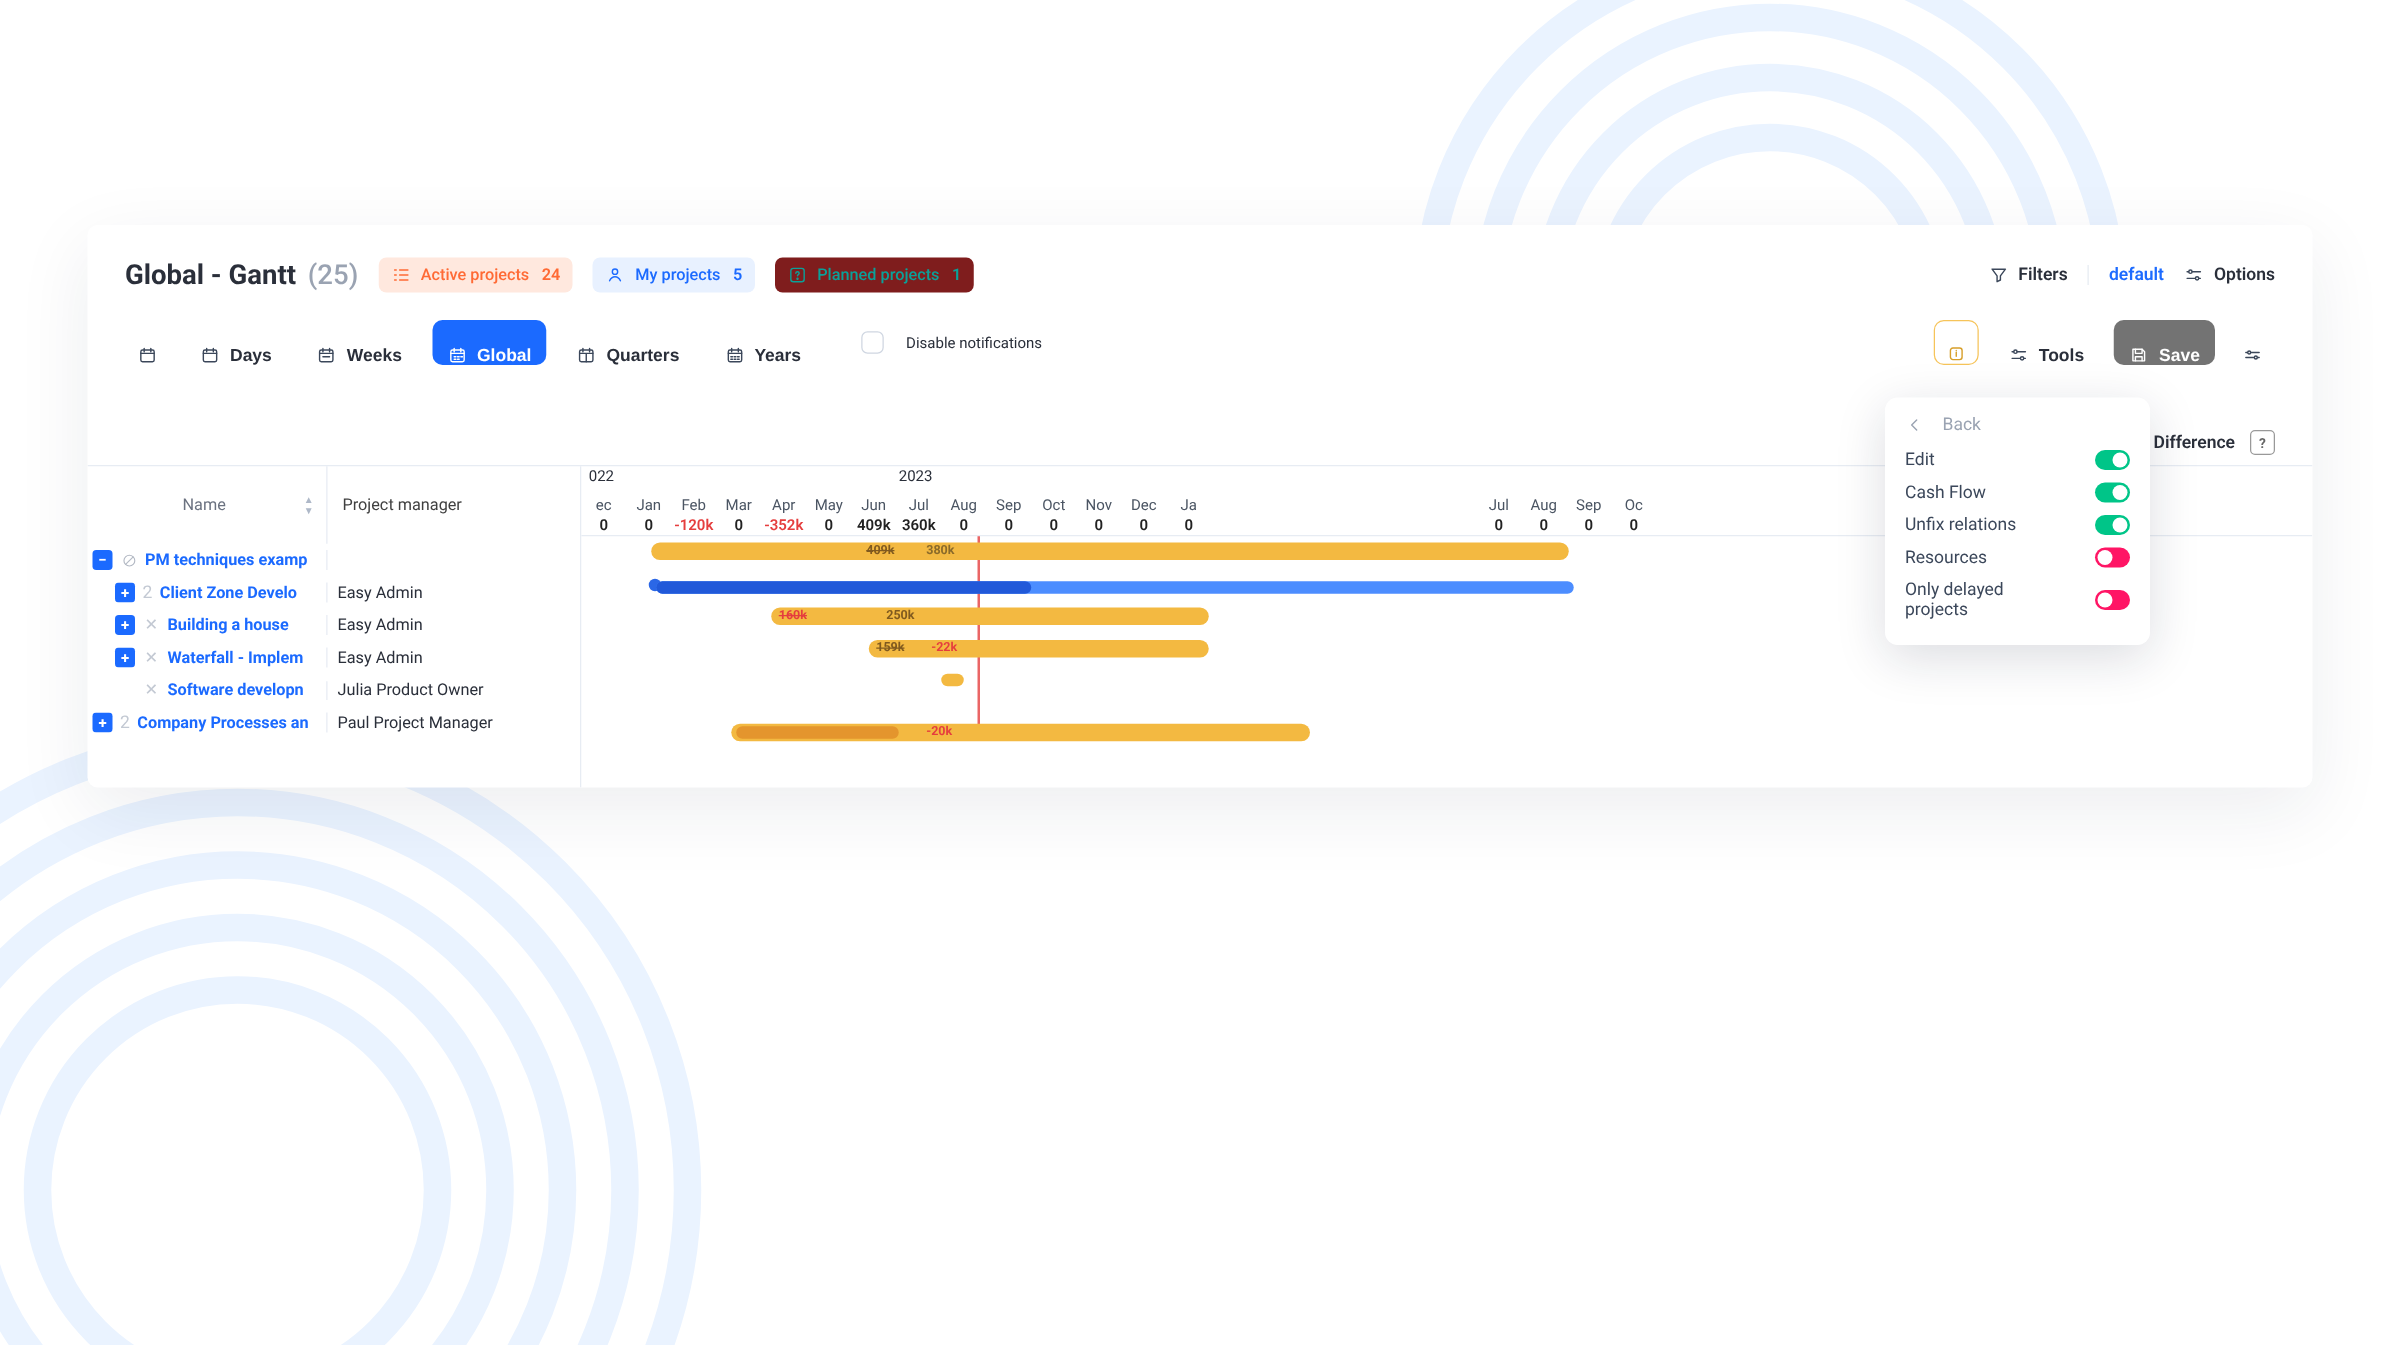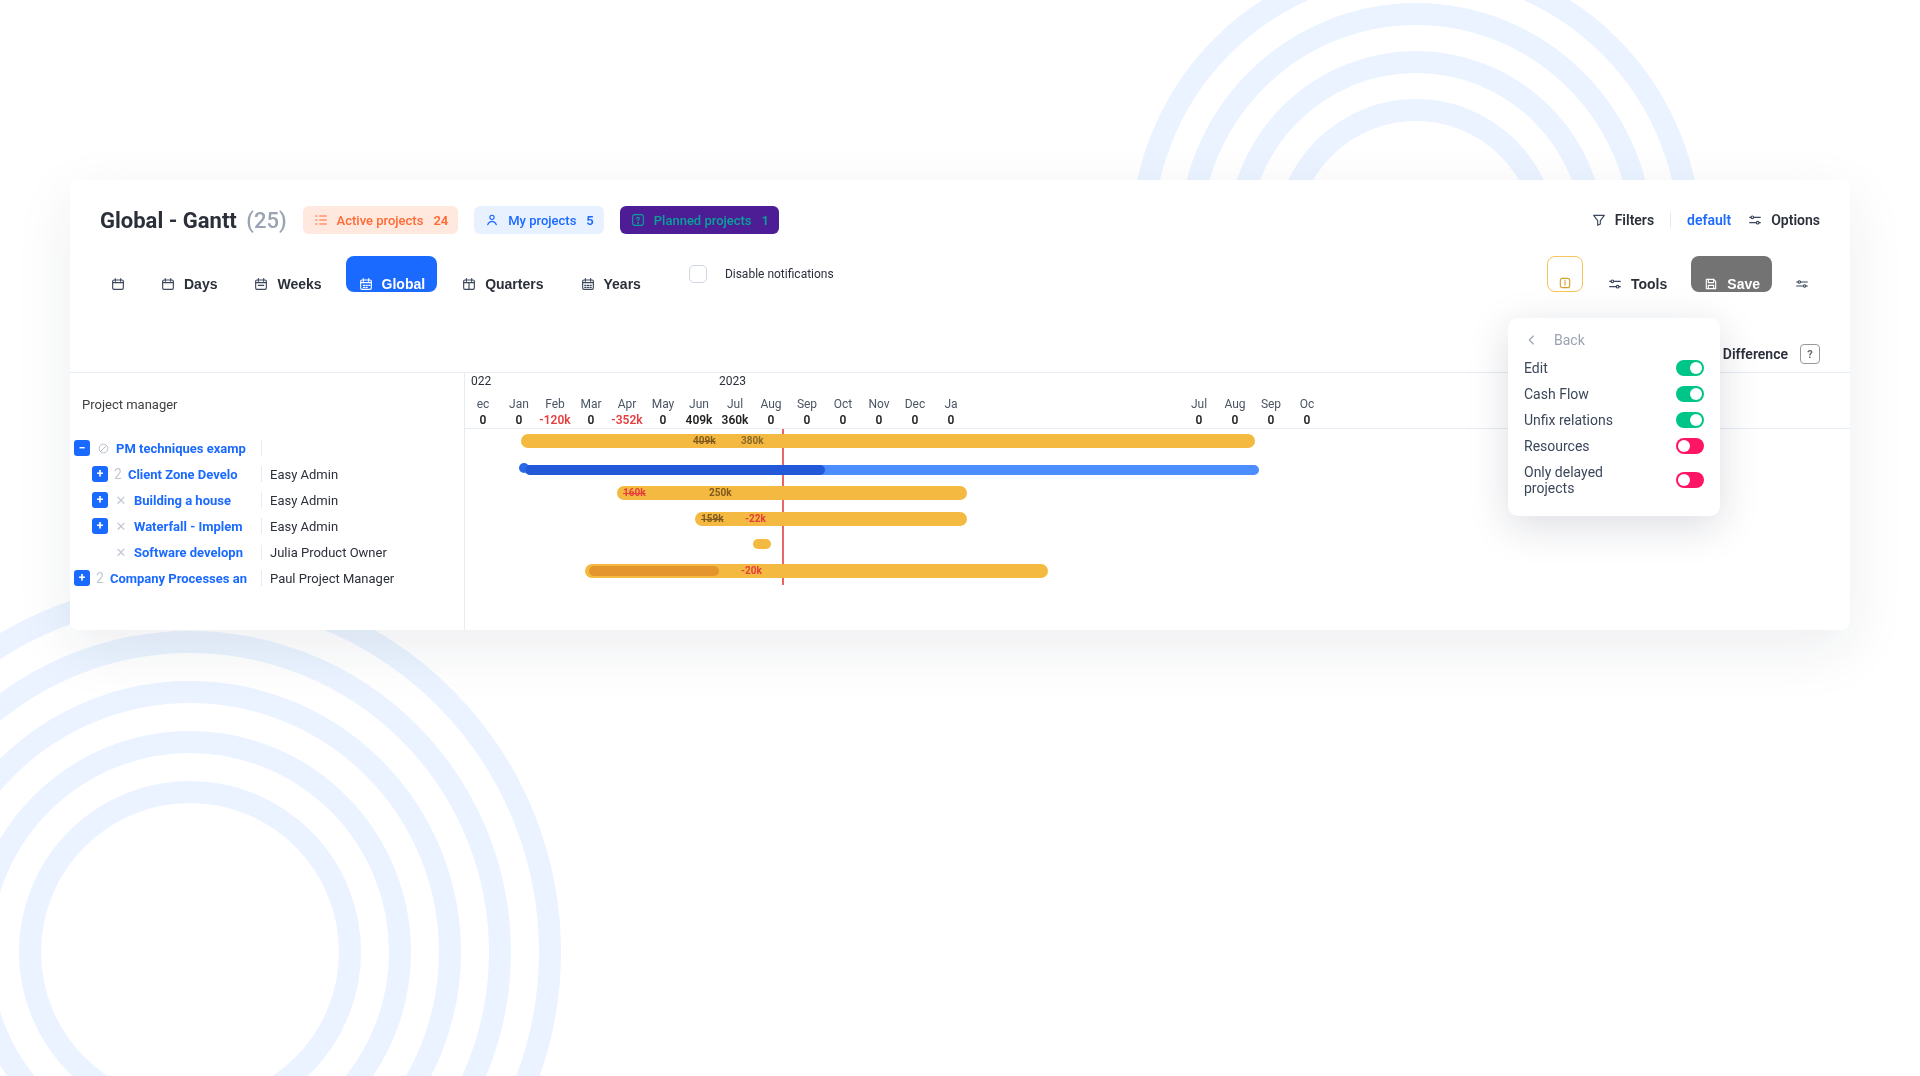--- a/index.html
+++ b/index.html
@@ -56,21 +56,21 @@
   }
   .title{font-size:22px;font-weight:700}
   .count-all{color:#9aa3b2;margin-left:4px;font-weight:500}
   .chip{
     display:inline-flex;align-items:center;gap:8px;
     height:28px;padding:0 10px;border-radius:6px;font-size:13px;font-weight:500;
   }
   .chip .badge{font-weight:600;margin-left:2px}
   .chip-active{background:#ffe8de;color:var(--orange-badge)}
   .chip-my{background:#e8f1ff;color:var(--blue)}
-  .chip-planned{background:#4c1d95;color:var(--teal)}
+  .chip-planned{background:#7f1d1d;color:var(--teal)}
   .head-spacer{flex:1}
   .top-right{display:flex;align-items:center;gap:16px;color:var(--text)}
   .tr-item{display:inline-flex;align-items:center;gap:8px;font-size:14px;font-weight:600}
   .tr-link{color:var(--blue-light);font-weight:600}
   .sep{width:1px;height:16px;background:#e6ebf2}
   .icon{display:inline-flex;align-items:center;justify-content:center}
   .icon svg{width:16px;height:16px;stroke:#3b475a;fill:none;stroke-width:1.7;stroke-linecap:round;stroke-linejoin:round}
 
   
   .toolbar{
@@ -346,20 +346,24 @@
 
   <div class="sub-right">
     <span style="font-weight:600">Difference</span>
     <span class="help-box">?</span>
   </div>
 
   <div class="gantt">
 
     <div class="left-cols">
       <div class="left-head">
+        <div class="col-name">
+          <span>Name</span>
+          <span class="sort-arrows">▲<br>▼</span>
+        </div>
         <div class="col-pm">Project manager</div>
       </div>
       <div class="left-rows" id="left-rows">
           <div class="row">
             <div class="c-name" style="padding-left: 4px;">
               <span class="expand collapse">−</span>
               <span class="pre-icon">
                 <svg viewBox="0 0 24 24" width="13" height="13" style="stroke:#b3b9c4;fill:none;stroke-width:1.7">
                   <circle cx="12" cy="12" r="8"></circle>
                   <path d="M6 18L18 6"></path>
@@ -478,21 +482,21 @@
           <span class="txt" style="left:92px;top:1px">250k</span>
         </div>
 
         <div class="bar ylw" style="top:83px;left:230px;width:272px">
           <span class="txt strike" style="left:6px;top:1px">159k</span>
           <span class="txt red" style="left:50px;top:1px">-22k</span>
         </div>
 
         <div class="bar ylw" style="top:110px;left:288px;width:18px;height:10px"></div>
 
-        <div class="bar ylw" style="top:135px;left:120px;width:463px">
+        <div class="bar ylw" style="top:150px;left:120px;width:463px">
           <div class="inner" style="width:130px"></div>
           <span class="txt red" style="left:156px;top:1px">-20k</span>
         </div>
       </div>
     </div>
   </div>
 
   <div class="dropdown">
     <div class="dd-head">
       <span class="icon">

